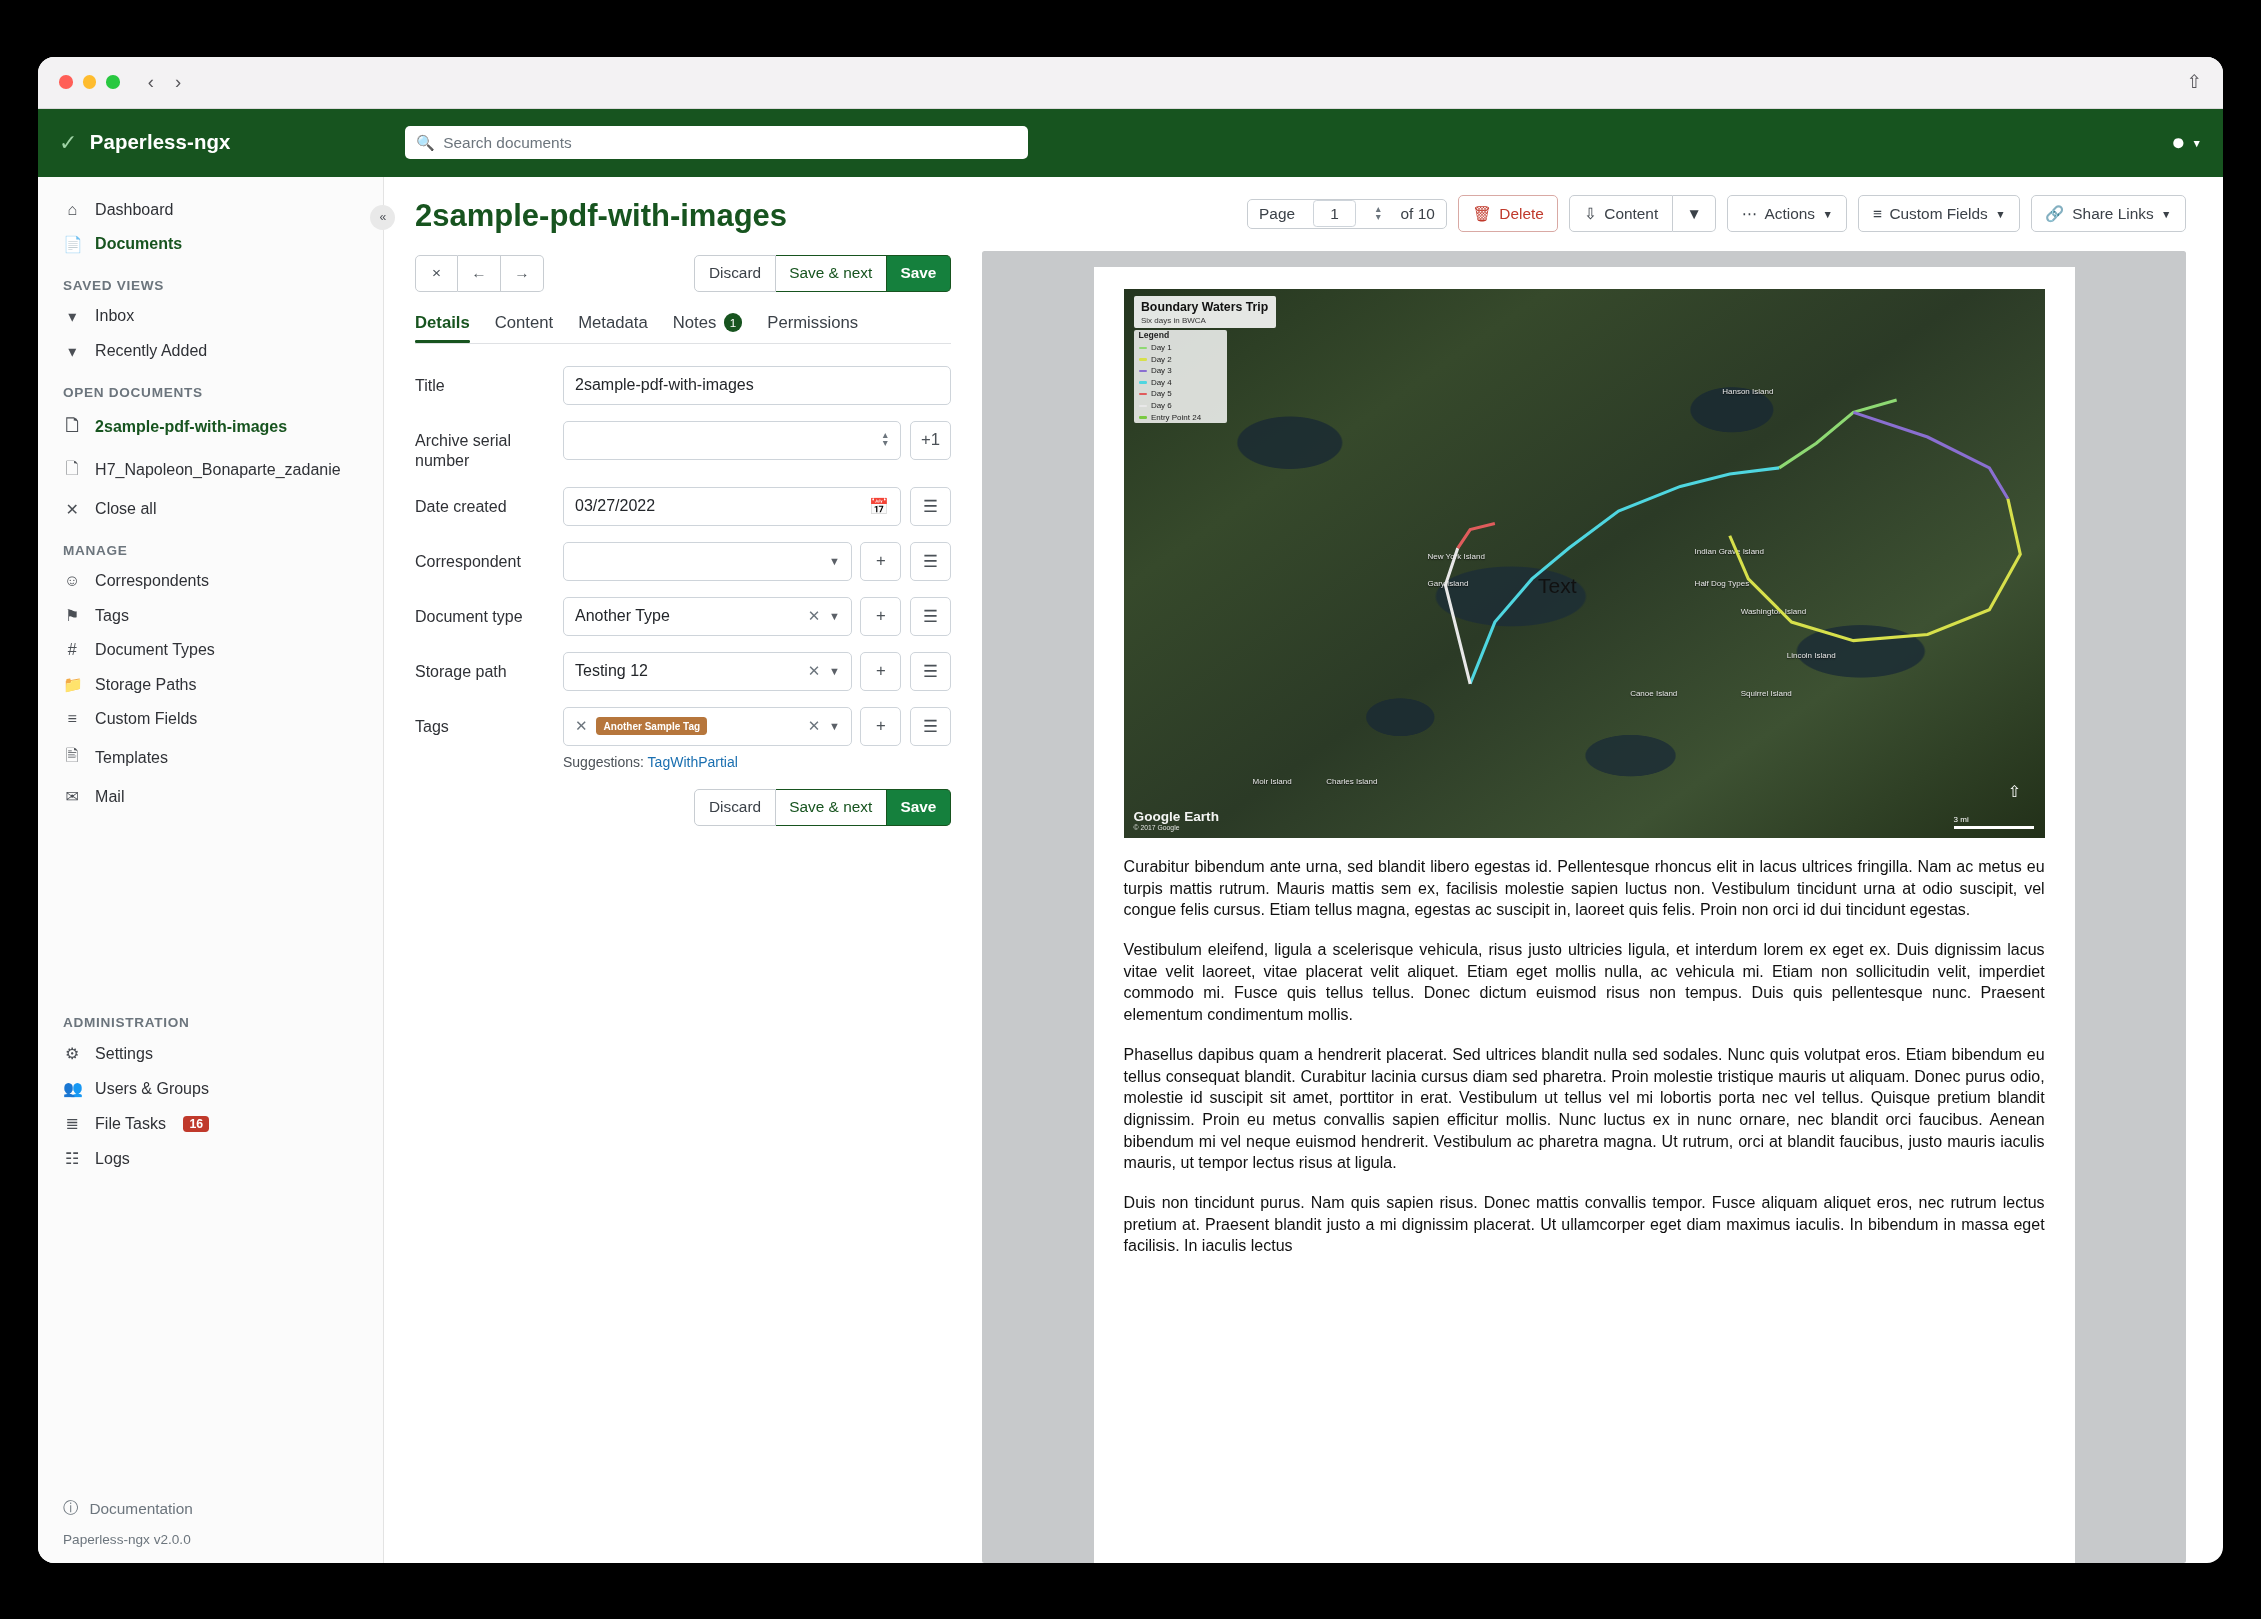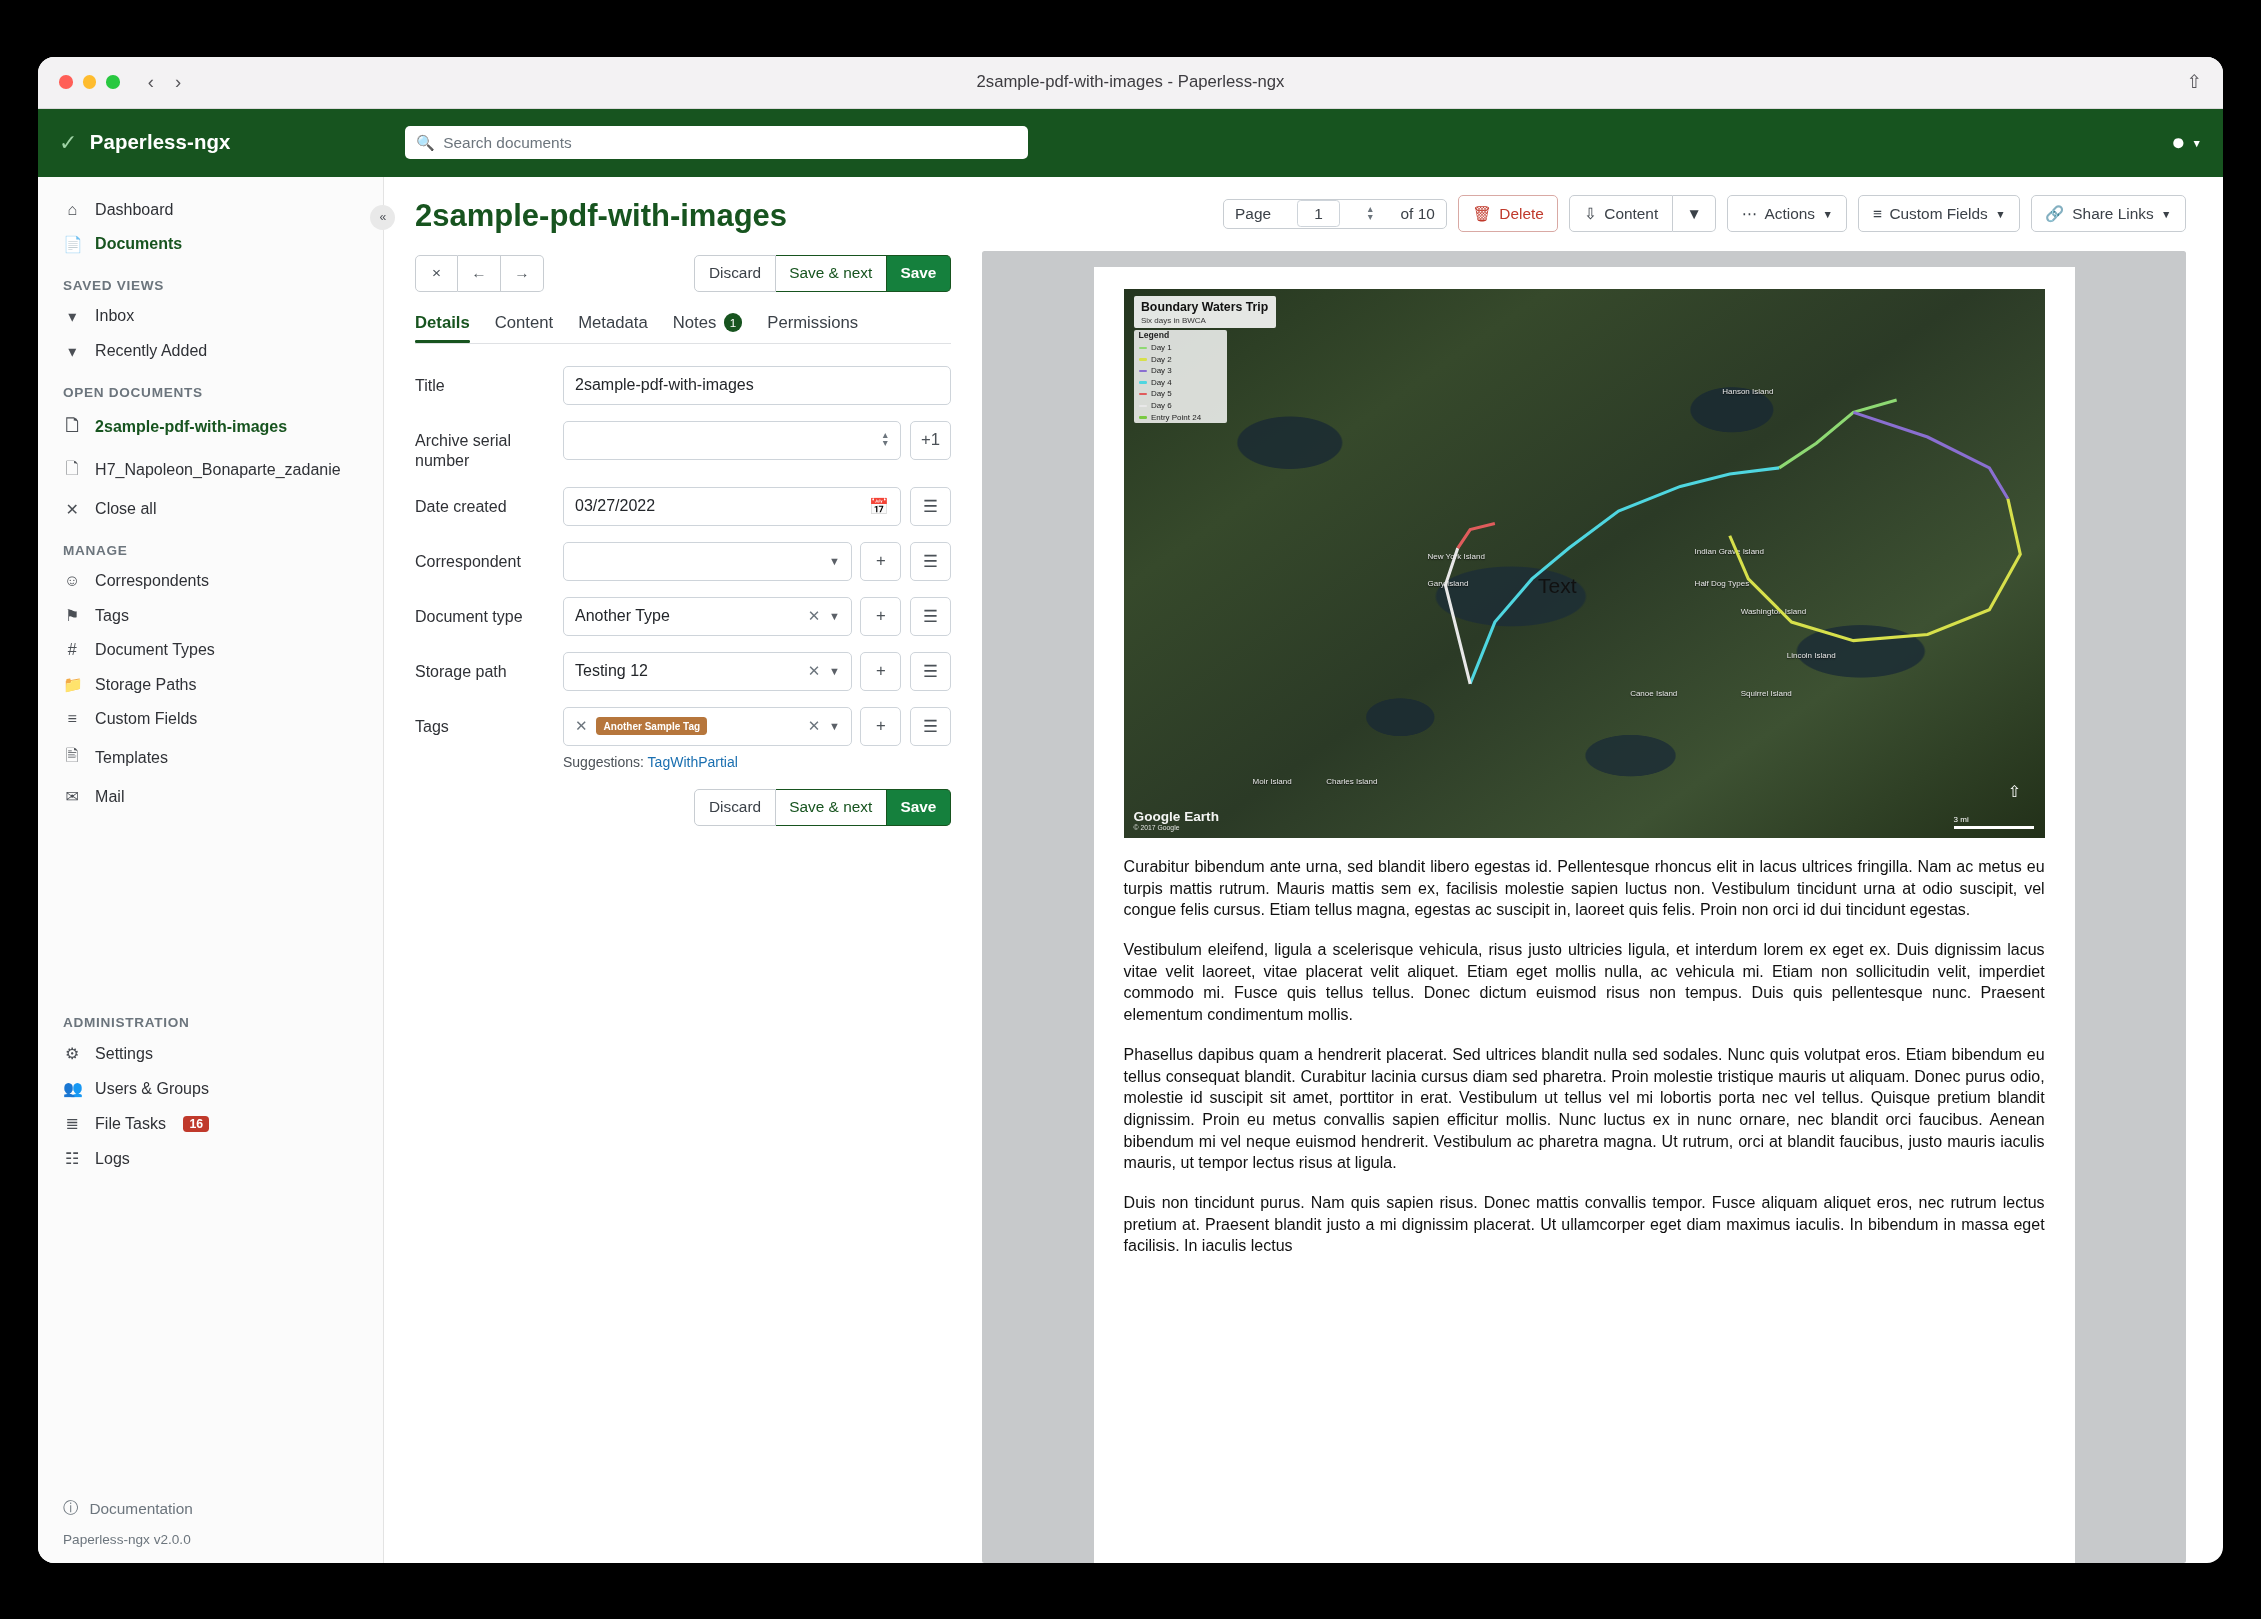--- a/index.html
+++ b/index.html
@@ -141,21 +141,21 @@
     background: #b6763c; color: #fff; font-size: 10px; font-weight: 600;
     border-radius: 3.7px; padding: 3.1px 7.4px;
   }
   .suggest { margin-left: 148px; font-size: 14px; color: #4b5157; margin-top: -7.4px; margin-bottom: 18.5px; }
   .suggest a { color: #1a6fb0; text-decoration: none; }
   .bottom-actions { display: flex; justify-content: flex-end; margin-top: 11px; }
   
   .previewcol { flex: 1; display: flex; flex-direction: column; min-width: 0; padding: 18.5px 37px 0 6.2px; }
   .ptoolbar { display: flex; align-items: center; gap: 11px; justify-content: flex-end; margin-bottom: 18.5px; }
   .pagebox {
-    display: flex; align-items: center; gap: 26px; font-size: 15.4px; color: #3b4148;
+    display: flex; align-items: center; gap: 18px; font-size: 15.4px; color: #3b4148;
     border: 0.6px solid #c8cdd2; border-radius: 5px; height: 30px; padding: 0 11px; background: #fff;
   }
   .pagenum {
     width: 43px; height: 27px; border: 0.6px solid #ced4da; border-radius: 3.7px;
     display: flex; align-items: center; justify-content: center; font-size: 15.4px;
   }
   .stepper { display: flex; flex-direction: column; font-size: 8.6px; color: #6c757d; line-height: .9; }
   .btn.danger { color: #c0392b; border-color: #d9a9a4; }
   .viewer {
     flex: 1; background: #c7c9cb; border-radius: 2.5px; padding: 16px 32px 0 32px;
@@ -208,21 +208,20 @@
   <div class="titlebar">
     <div class="traffic">
       <span class="dot red"></span>
       <span class="dot yellow"></span>
       <span class="dot green"></span>
     </div>
     <div class="navarrows">
       <span>‹</span>
       <span>›</span>
     </div>
-    <div class="titletext">2sample-pdf-with-images - Paperless-ngx</div>
     <div class="share-top">⇧</div>
   </div>
 
   <div class="appheader">
     <div class="brand">
       <span class="brand-logo">✓</span>
       <span class="brand-name">Paperless-ngx</span>
     </div>
     <div class="searchbox">
       <span class="search-ic">🔍</span>

